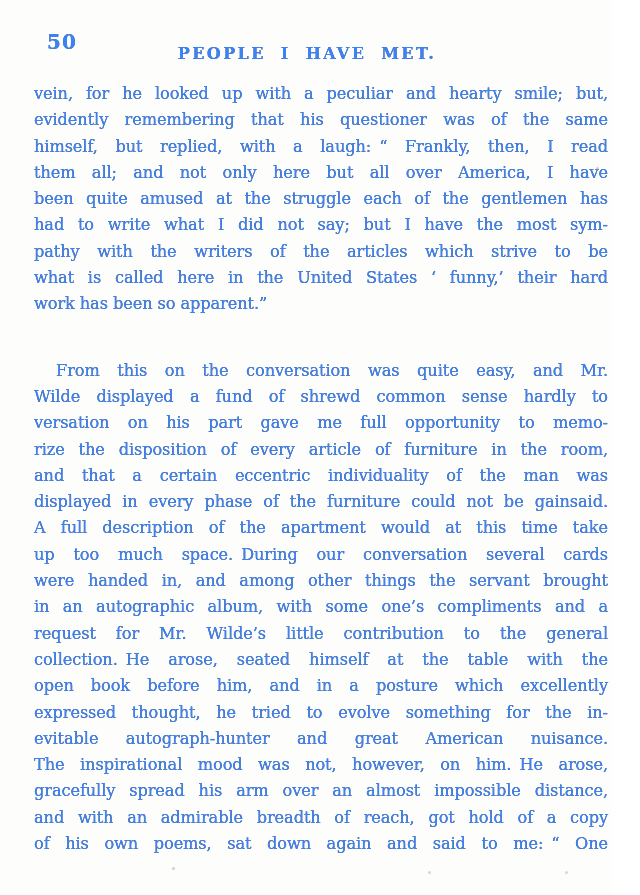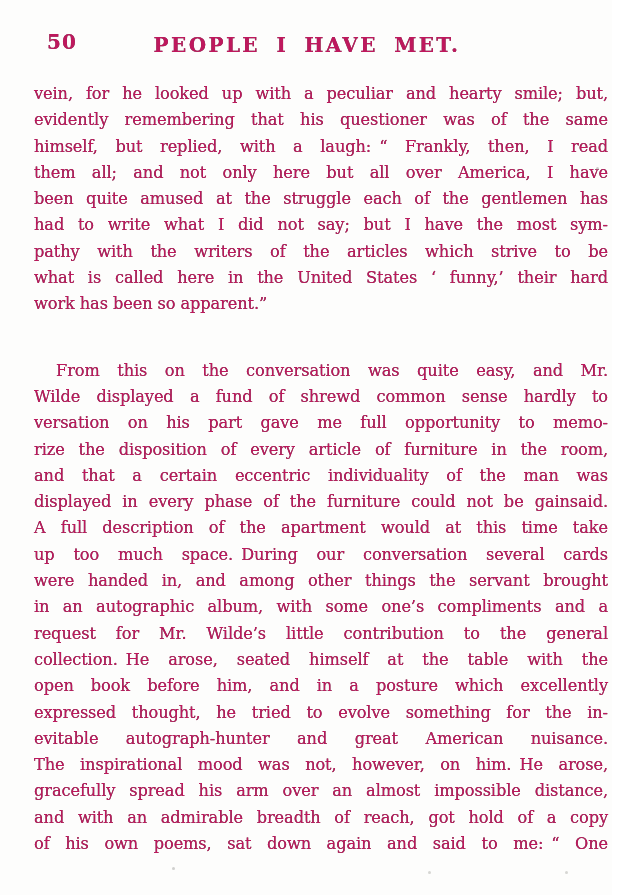--- a/index.html
+++ b/index.html
@@ -6,21 +6,21 @@
     margin: 0;
     padding: 0;
     background: #ffffff;
   }
   .page {
     position: relative;
     width: 612px;
     height: 895px;
     background: #fdfdfc;
     font-family: "DejaVu Serif", serif;
-    color: #be185d;
+    color: #3b82f6;
     overflow: hidden;
   }
   .header {
     position: absolute;
     top: 29px;
     left: 34px;
     right: 32px;
     height: 26px;
   }
   .pagenum {
@@ -29,23 +29,23 @@
     top: 1px;
     font-size: 20px;
     font-weight: 700;
     letter-spacing: 1px;
     text-shadow: 0 0 0.5px rgba(24,20,17,0.7);
   }
   .running-title {
     position: absolute;
     left: 0;
     right: 0;
-    top: 4px;
+    top: 15px;
     text-align: center;
-    font-size: 20px;
+    font-size: 16px;
     font-weight: 700;
     letter-spacing: 2.4px;
     word-spacing: 7px;
     text-shadow: 0 0 0.5px rgba(24,20,17,0.7);
   }
   .bodytext {
     position: absolute;
     top: 81px;
     left: 34px;
     width: 574px;

